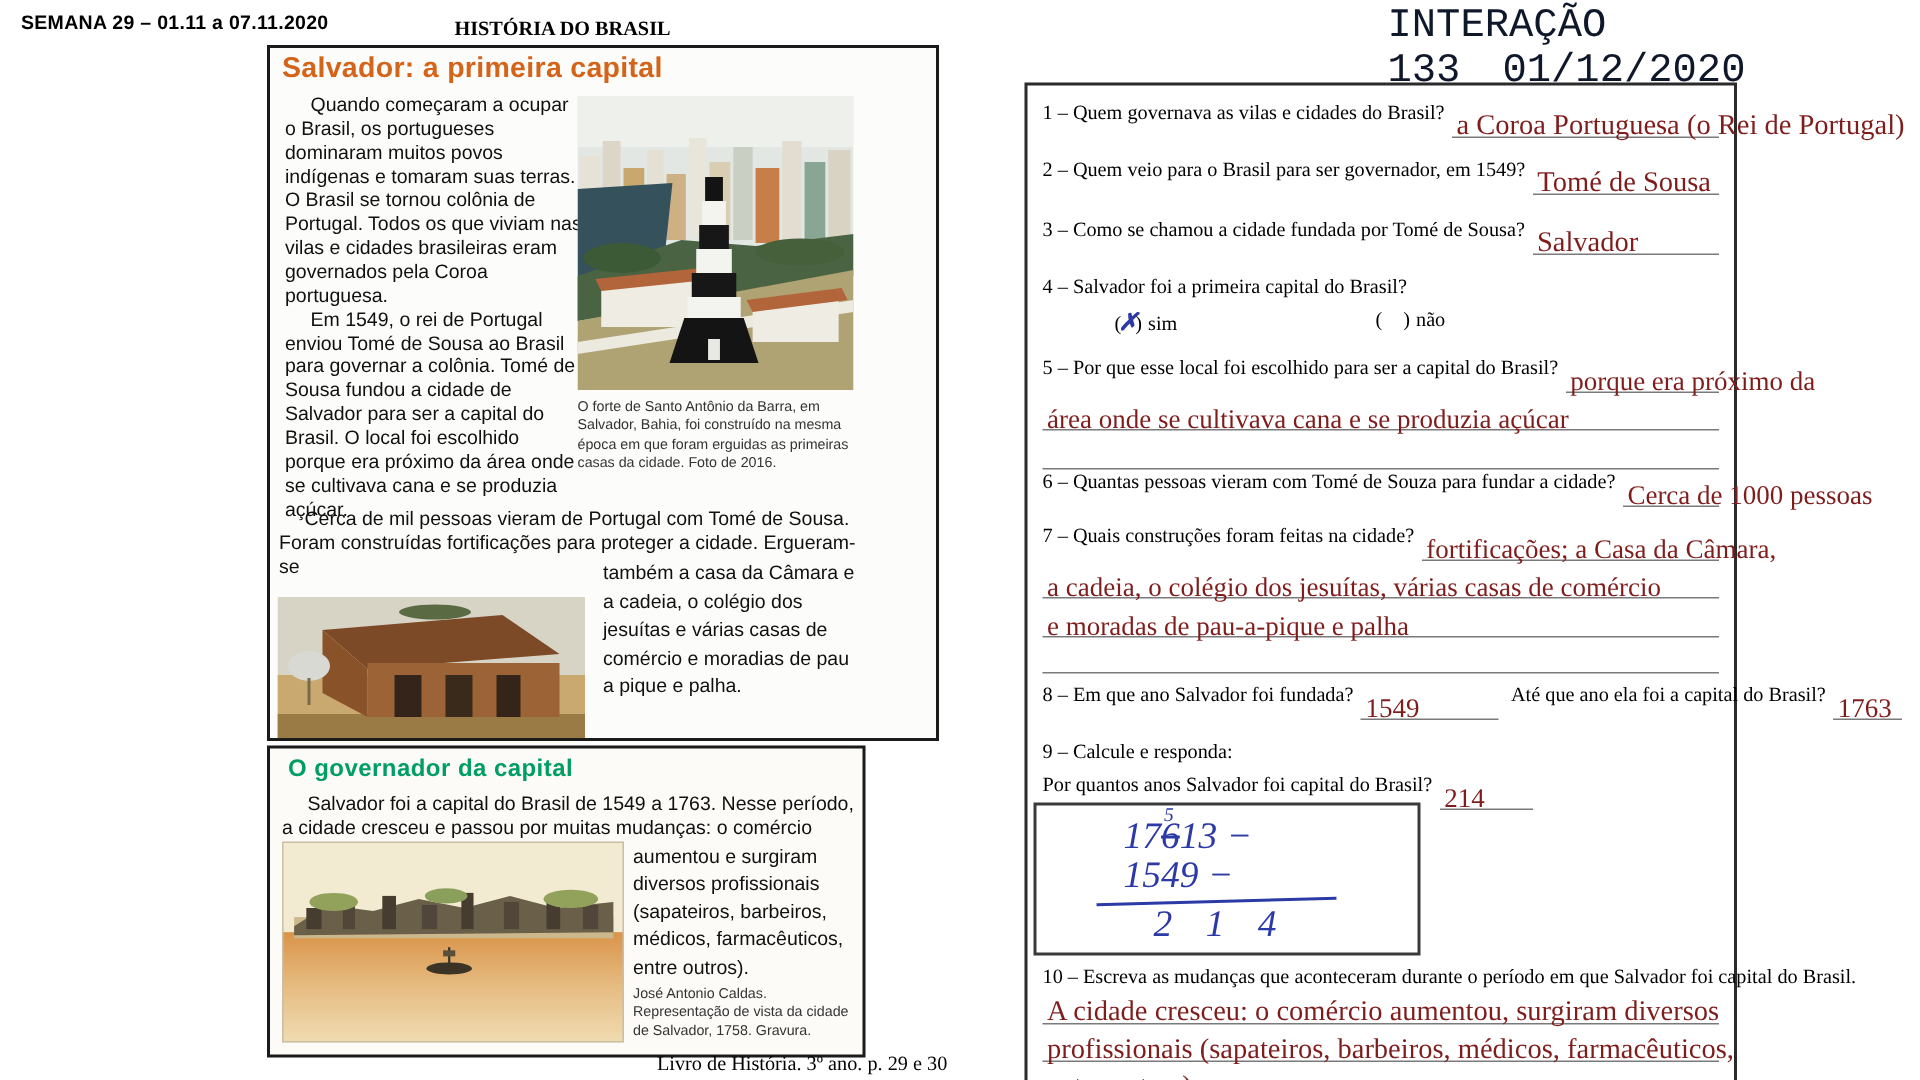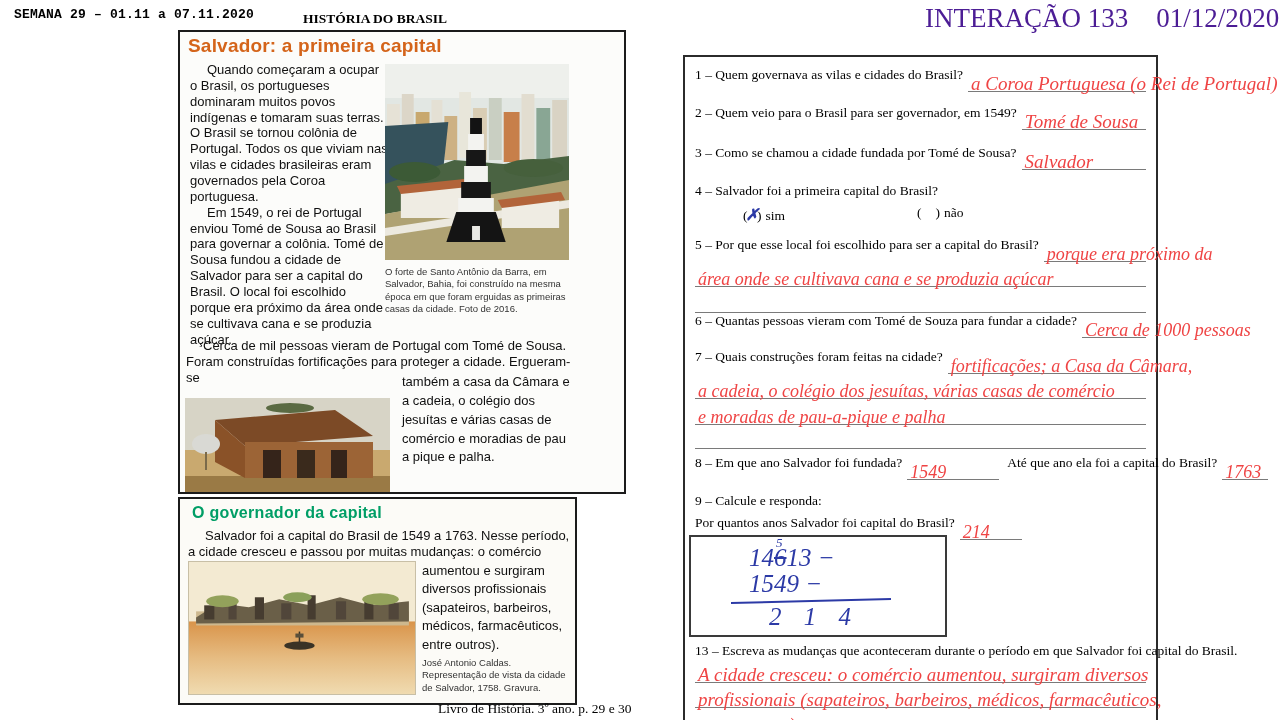--- a/index.html
+++ b/index.html
@@ -1,26 +1,26 @@
 <!DOCTYPE html>
 <html><head>
 <meta charset="utf-8">
 <style>
   html,body{margin:0;padding:0;}
   body{width:1280px;height:720px;background:#ffffff;overflow:hidden;position:relative;
        font-family:"Liberation Serif", serif;color:#000;}
   .stage{position:absolute;inset:0;}
 
   
-  .hdr-week{position:absolute;left:14px;top:7px;font-family:Liberation Mono, monospace;
+  .hdr-week{position:absolute;left:14px;top:7px;font-family:Liberation Sans, sans-serif;
             font-weight:bold;font-size:13px;letter-spacing:.2px;}
   .hdr-subject{position:absolute;left:270px;top:11px;width:210px;text-align:center;
                font-family:"Liberation Serif",serif;font-weight:bold;font-size:13.5px;}
-  .hdr-right{position:absolute;left:925px;top:3px;font-family:Liberation Serif, serif;
-             font-size:27px;color:#4c1d95;}
+  .hdr-right{position:absolute;left:925px;top:3px;font-family:Liberation Mono, monospace;
+             font-size:27px;color:#0f172a;}
   .hdr-right .hdr-date{margin-left:28px;}
 
   
   .page1{position:absolute;left:178px;top:30px;width:448px;height:464px;
          border:2px solid #1b1b1b;background:#fcfcfa;box-sizing:border-box;}
   .page2{position:absolute;left:178px;top:497px;width:399px;height:208px;
          border:2px solid #1b1b1b;background:#fcfbf7;box-sizing:border-box;}
   .p1-title{position:absolute;left:8px;top:3px;font-family:"Liberation Sans",sans-serif;
             font-weight:bold;font-size:19px;color:#d4641a;letter-spacing:.2px;}
   .p2-title{position:absolute;left:12px;top:5px;font-family:"Liberation Sans",sans-serif;
@@ -45,21 +45,21 @@
           font-size:13.5px;}
 
   
   .wsheet{position:absolute;left:683px;top:55px;width:475px;height:700px;
           border:2px solid #2b2b2b;background:#fff;box-sizing:border-box;}
   .qrow{position:absolute;left:10px;right:10px;display:flex;align-items:flex-start;}
   .q{font-family:"Liberation Serif",serif;font-size:13.5px;white-space:nowrap;}
   .ansline{flex:1;border-bottom:1px solid #7a7a7a;margin-left:5px;padding:0 3px;
            height:24px;display:flex;align-items:flex-end;min-width:40px;}
   .ansline.fixed{flex:0 0 auto;}
-  .hw{font-family:"Liberation Serif",serif;font-style:italic;color:#ef4444;
+  .hw{font-family:"Liberation Serif",serif;color:#7f1d1d;
       font-size:18px;line-height:1;position:relative;top:2px;white-space:nowrap;}
   .hw.big{font-size:19px;}
   .fline{position:absolute;left:10px;right:10px;border-bottom:1px solid #7a7a7a;
          height:24px;display:flex;align-items:flex-end;padding:0 3px;box-sizing:border-box;}
   .optrow{position:absolute;left:10px;right:10px;height:20px;}
   .opt{position:absolute;font-family:"Liberation Serif",serif;font-size:13.5px;}
   .xmark{color:#2c3aa6;font-weight:bold;font-style:italic;font-size:16px;margin:0 -2px;}
   .parensp{display:inline-block;width:14px;}
   .optlabel{margin-left:4px;}
   .calc{position:absolute;left:4px;top:478px;width:258px;height:102px;
@@ -267,29 +267,29 @@
     </div>
     <div class="qrow" style="top:458px;right:260px">
       <span class="q">Por quantos anos Salvador foi capital do Brasil?</span>
       <span class="ansline fixed" style="width:56px">
           <span class="hw">214</span>
         </span>
     </div>
 
     <div class="calc">
       <div class="calcline" style="margin-top:8px">
-        <span>14</span><span class="stack"><sup>5</sup><span class="crossed">6</span></span><span>13</span> <span>−</span>
+        <span>17</span><span class="stack"><sup>5</sup><span class="crossed">6</span></span><span>13</span> <span>−</span>
       </div>
       <div class="calcline">1549 −</div>
       <div class="rule"></div>
       <div class="calcline result">2 1 4</div>
     </div>
 
     <div class="qrow" style="top:586px">
-      <span class="q">13 – Escreva as mudanças que aconteceram durante o período em que Salvador foi capital do Brasil.</span>
+      <span class="q">10 – Escreva as mudanças que aconteceram durante o período em que Salvador foi capital do Brasil.</span>
     </div>
     <div class="fline" style="top:602px">
         <span class="hw big">A cidade cresceu: o comércio aumentou, surgiram diversos</span>
       </div>
     <div class="fline" style="top:627px">
         <span class="hw big">profissionais (sapateiros, barbeiros, médicos, farmacêuticos,</span>
       </div>
     <div class="fline" style="top:652px">
         <span class="hw big">entre outros)</span>
       </div>

